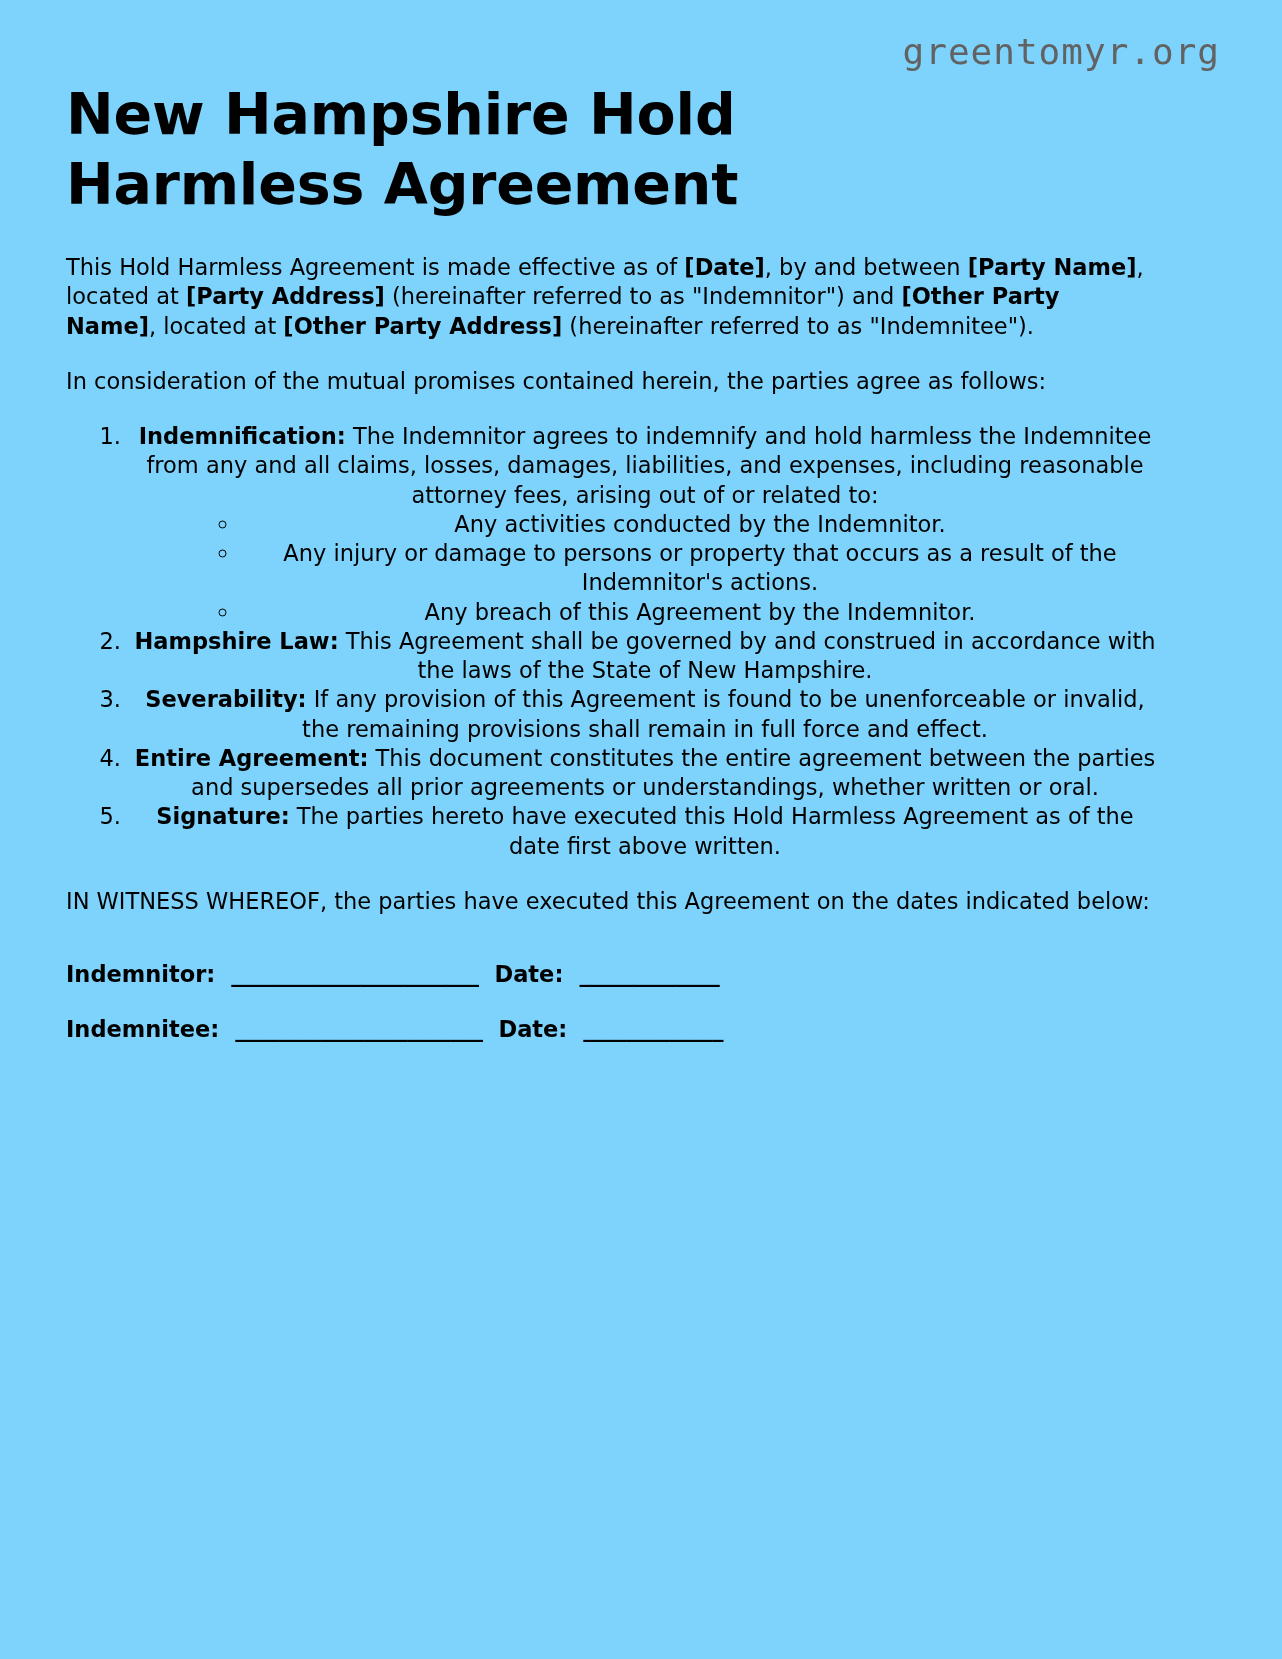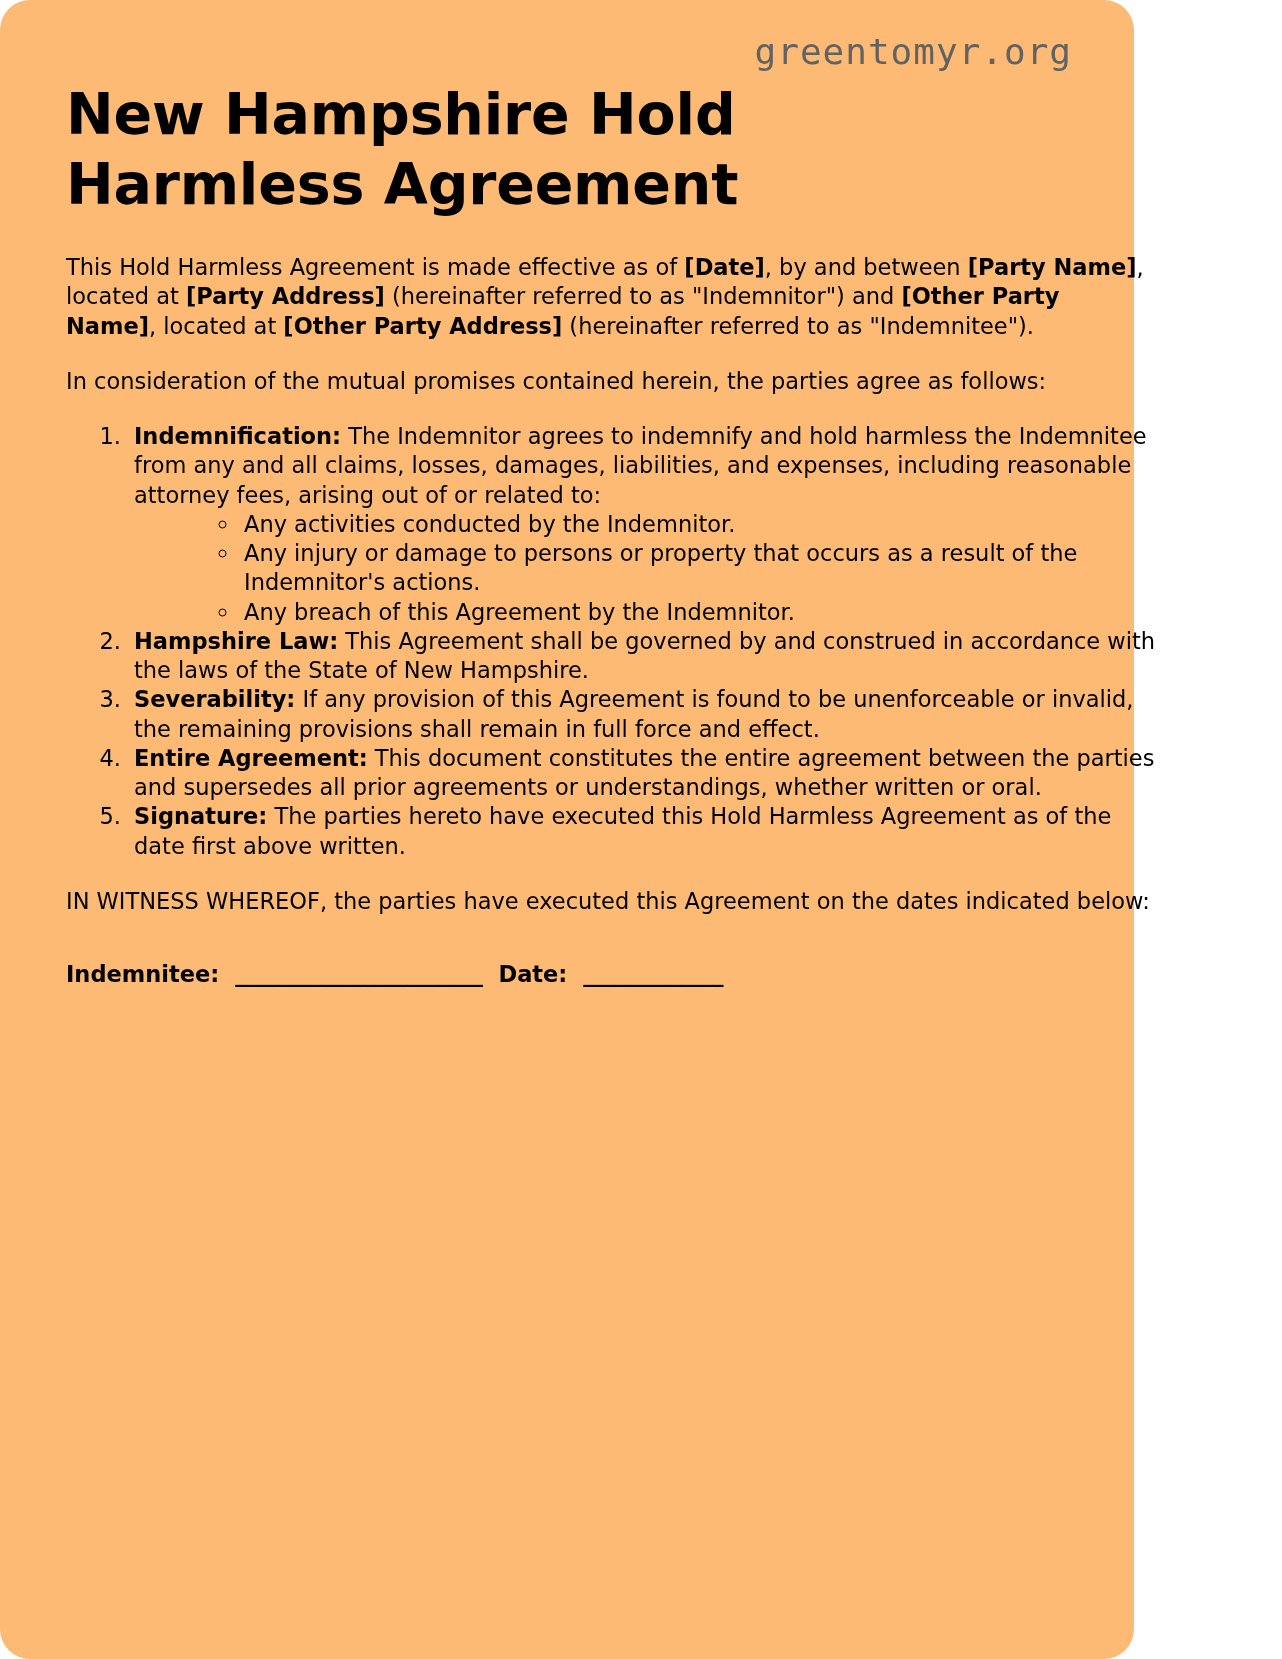--- a/index.html
+++ b/index.html
@@ -12,25 +12,24 @@
     height: 1659px;
     position: relative;
     font-family: "DejaVu Sans", sans-serif;
     color: #000000;
     overflow: hidden;
   }
 
   .page {
     position: absolute;
     left: 0; top: 0;
-    width: 1134px;
+    width: 1282px;
     height: 1659px;
-    background: #fdba74;
+    background: #7dd3fc;
     box-sizing: border-box;
-    border-radius: 30px;
   }
 
   
   .watermark {
     position: absolute;
     right: 62px;
     top: 34px;
     font-family: "DejaVu Sans Mono", monospace;
     font-size: 36px;
     letter-spacing: 1px;
@@ -66,20 +65,21 @@
 
   b, strong { font-weight: bold; }
 
   
   ol.clauses {
     font-size: 22.5px;
     line-height: 1.30;
     margin: 0 0 26px 0;
     padding-left: 62px;
     list-style-type: decimal;
+    text-align: center;
   }
   ol.clauses > li {
     margin: 0 0 0 0;
     padding-left: 6px;
   }
   ol.clauses > li::marker {
     font-weight: normal;
   }
 
   ul.subitems {
@@ -147,19 +147,20 @@
       </li>
       <li>
         <b>Signature:</b><span> The parties hereto have executed this Hold Harmless Agreement as of the date first above written.</span>
       </li>
     </ol>
 
     <p class="para">IN WITNESS WHEREOF, the parties have executed this Agreement on the dates indicated below:</p>
 
     <div class="sig-block">
 
+      <div class="sig-row"><span class="sig-label">Indemnitor:</span><span class="sig-gap"></span><span class="sig-rule">_______________________</span><span class="sig-gap"></span><span class="sig-label">Date:</span><span class="sig-gap"></span><span class="sig-rule">_____________</span></div>
 
       <div class="sig-row"><span class="sig-label">Indemnitee:</span><span class="sig-gap"></span><span class="sig-rule">_______________________</span><span class="sig-gap"></span><span class="sig-label">Date:</span><span class="sig-gap"></span><span class="sig-rule">_____________</span></div>
 
     </div>
 
   </div>
 </div>
 
 </body></html>

